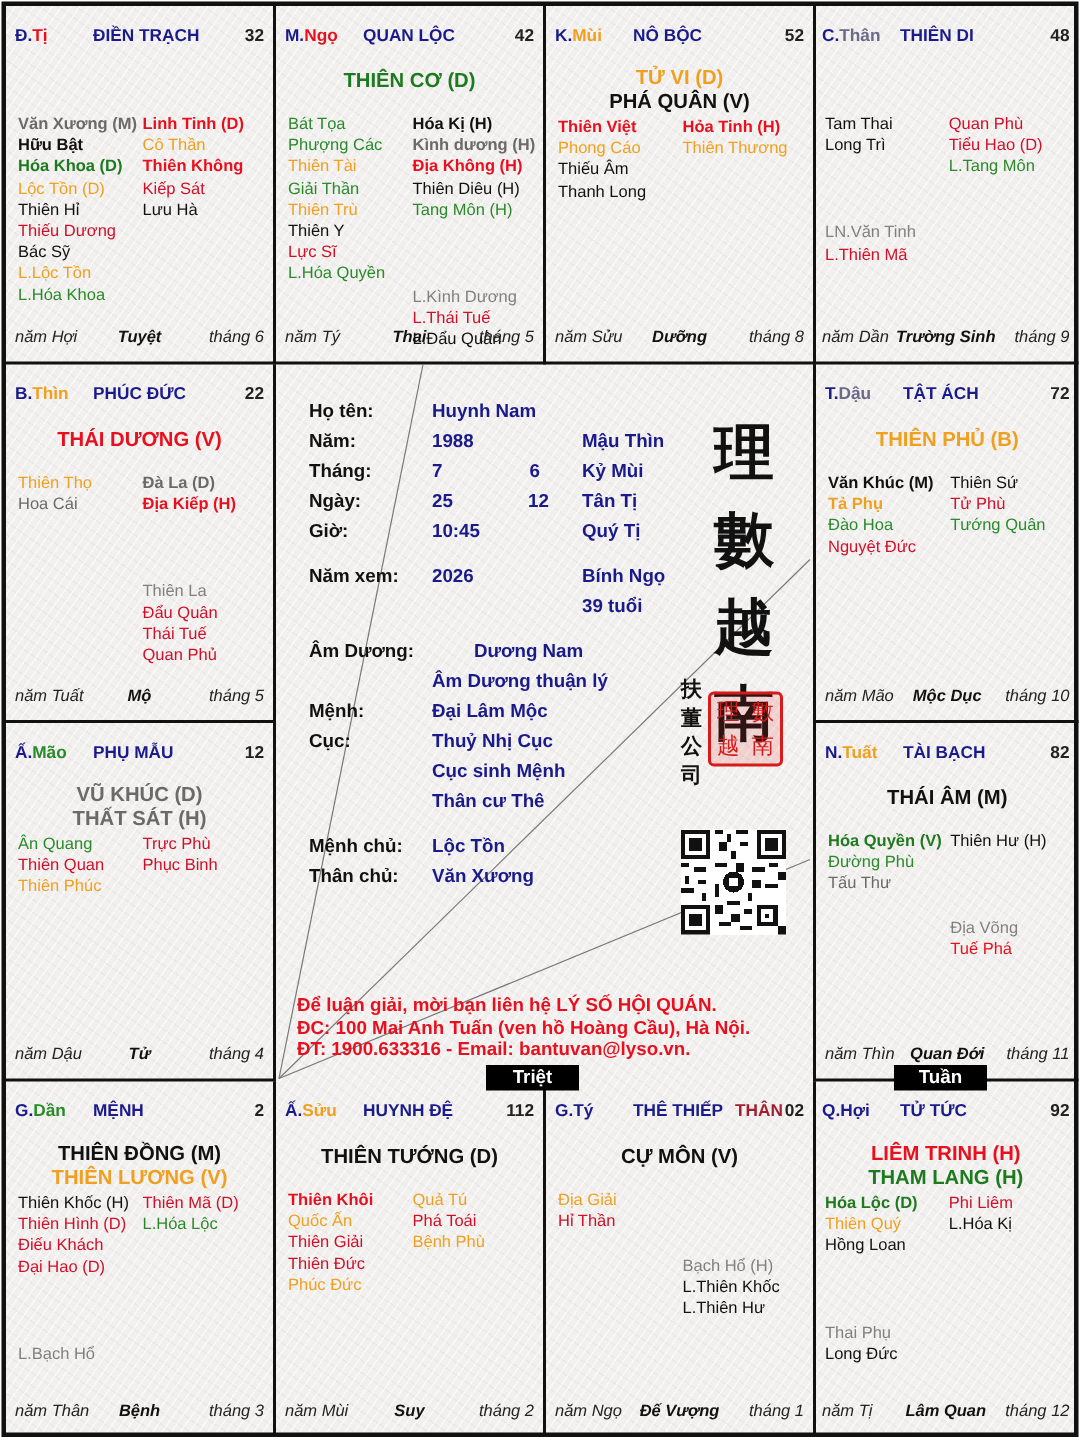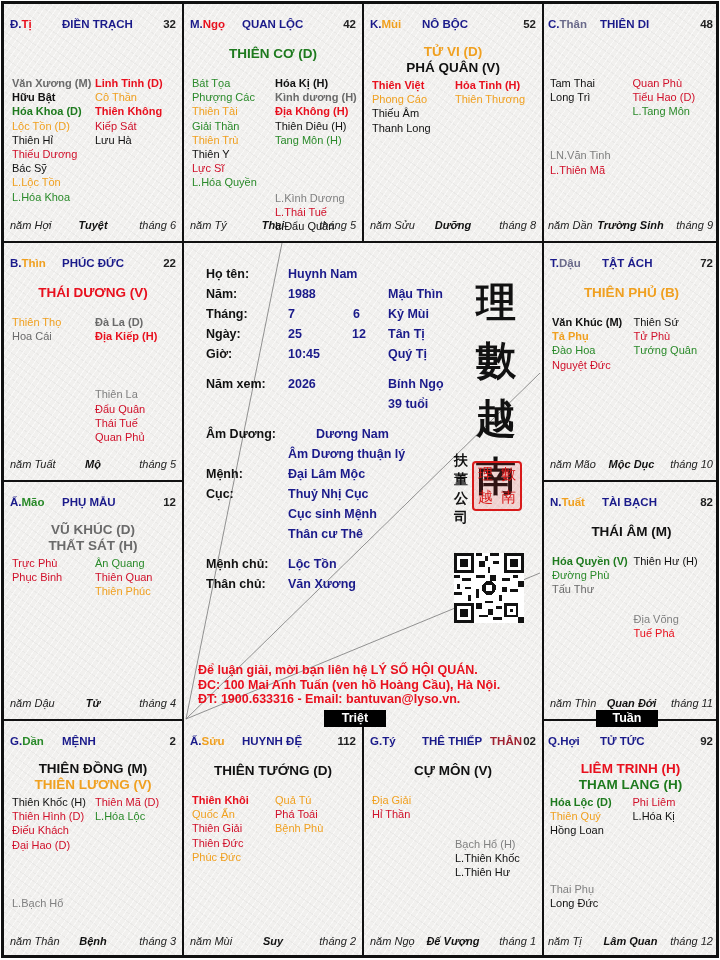--- a/index.html
+++ b/index.html
@@ -247,27 +247,27 @@
         <span class="branch"><span>Ấ.</span><span class="bn" style="color:#2a8a2a">Mão</span></span>
         <span class="pname">PHỤ MẪU</span>
         <span class="age">12</span>
       </div>
       <div class="main" style="top:40px">
         <div class="c-dgray">VŨ KHÚC (D)</div>
         <div class="c-dgray">THẤT SÁT (H)</div>
       </div>
       <div class="stars" style="top:74px">
         <div class="col">
-          <div class="c-crim">Trực Phù</div>
-          <div class="c-crim">Phục Binh</div>
-        </div>
-        <div class="col">
           <div class="c-green">Ân Quang</div>
           <div class="c-crim">Thiên Quan</div>
           <div class="c-orange">Thiên Phúc</div>
+        </div>
+        <div class="col">
+          <div class="c-crim">Trực Phù</div>
+          <div class="c-crim">Phục Binh</div>
         </div>
       </div>
       <div class="ftr">
         <span class="yr">năm Dậu</span>
         <span class="st">Tử</span>
         <span class="mo">tháng 4</span>
       </div>
     </div>
   <div class="cell" style="left:538px;top:478px;width:177px;border-right:none;border-left:2px solid #111;">
       <div class="hdr">

